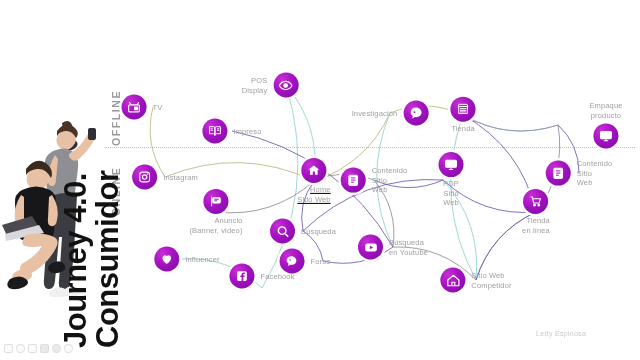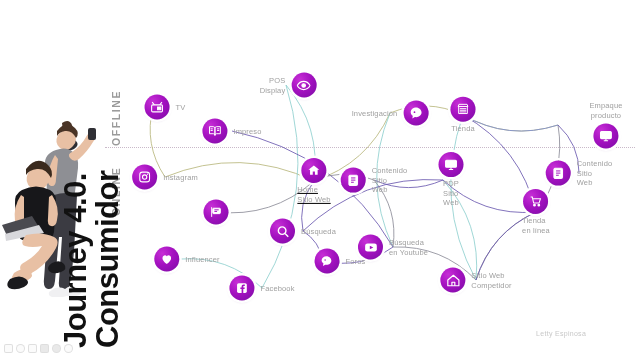--- a/index.html
+++ b/index.html
@@ -84,21 +84,21 @@
     color:#a0a0a0;
     line-height:1.28;
     white-space:pre-line;
     letter-spacing:.15px;
   }
   .node.label-above { flex-direction:column; align-items:center; }
   .node.label-above .node-label { margin-left:0; margin-bottom:3px; order:-1; text-align:center; }
   .node.label-left { flex-direction:row-reverse; }
   .node.label-left .node-label { margin-left:0; margin-right:6px; text-align:right; }
   .node.label-below { flex-direction:column; align-items:center; }
-  .node.label-below .node-label { margin-left:0; margin-top:2px; text-align:left; }
+  .node.label-below .node-label { margin-left:0; margin-top:2px; text-align:right; }
 
   
   #credit {
     position:absolute; left:536px; top:330px;
     font-size:7px; color:#c8c8c8; letter-spacing:.3px;
   }
 
   
   #toolbar {
     position:absolute; left:4px; top:344px; display:flex; gap:3px; z-index:6;
@@ -195,31 +195,31 @@
       </g>
     </svg>
   </div>
 
   <div id="title-block">
     <div class="title-line" id="title-line-1">Journey 4.0.</div>
     <div class="title-line" id="title-line-2">Consumidor</div>
   </div>
 
   <div id="node-layer">
-      <div class="node " style="left: 165px; top: 107px;">
+      <div class="node " style="left: 142px; top: 107px;">
         <div class="node-circle">
           <svg width="13" height="13" viewBox="0 0 24 24" fill="none" stroke="#fff" stroke-width="2">
             <rect x="2" y="8" width="20" height="13" rx="2"></rect>
             <path d="M7 8 3 3M17 8l4-5"></path>
             <path d="M13 12h6v5h-6z" fill="#fff"></path>
           </svg>
         </div>
         <div class="node-label">TV</div>
       </div>
-      <div class="node label-left" style="left: 288px; top: 85px;">
+      <div class="node label-left" style="left: 270px; top: 85px;">
         <div class="node-circle">
           <svg width="14" height="14" viewBox="0 0 24 24" fill="none" stroke="#fff" stroke-width="2">
             <path d="M1 12s4-7 11-7 11 7 11 7-4 7-11 7S1 12 1 12z"></path>
             <circle cx="12" cy="12" r="3" fill="#fff"></circle>
           </svg>
         </div>
         <div class="node-label">POS
 Display</div>
       </div>
       <div class="node " style="left: 232px; top: 131px;">
@@ -314,20 +314,22 @@
 Web</div>
       </div>
       <div class="node label-below" style="left: 216px; top: 212px;">
         <div class="node-circle">
           <svg width="13" height="13" viewBox="0 0 24 24" fill="none" stroke="#fff" stroke-width="1.8">
             <path d="M4 3v18"></path>
             <rect x="6" y="5" width="14" height="10" rx="1.5" fill="#fff"></rect>
             <path d="M9 8h8M9 11h5" stroke="#a411c0"></path>
           </svg>
         </div>
+        <div class="node-label">Anuncio
+(Banner, video)</div>
       </div>
       <div class="node label-below" style="left: 536px; top: 212px;">
         <div class="node-circle">
           <svg width="13" height="13" viewBox="0 0 24 24" fill="none" stroke="#fff" stroke-width="1.9">
             <path d="M3 4h3l2.5 11h10L21 7H7"></path>
             <circle cx="10" cy="19" r="1.6" fill="#fff"></circle>
             <circle cx="18" cy="19" r="1.6" fill="#fff"></circle>
           </svg>
         </div>
         <div class="node-label">Tienda
@@ -353,40 +355,40 @@
 en Youtube</div>
       </div>
       <div class="node " style="left: 187px; top: 259px;">
         <div class="node-circle">
           <svg width="13" height="13" viewBox="0 0 24 24" fill="#fff">
             <path d="M12 21s-8-5.2-8-11a4.7 4.7 0 018-3.3A4.7 4.7 0 0120 10c0 5.8-8 11-8 11z"></path>
           </svg>
         </div>
         <div class="node-label">Influencer</div>
       </div>
-      <div class="node " style="left: 340px; top: 261px; text-align: center;">
+      <div class="node " style="left: 305px; top: 261px; text-align: center;">
         <div class="node-circle">
           <svg width="13" height="13" viewBox="0 0 24 24" fill="#fff">
             <path d="M11 3C6 3 2 6.3 2 10.4c0 2.3 1.3 4.4 3.3 5.8L4.5 21l4.2-2.3c.7.1 1.5.2 2.3.2 5 0 9-3.3 9-7.5S16 3 11 3z"></path>
             <circle cx="8.5" cy="10.3" r="1.4" fill="#a411c0"></circle>
           </svg>
         </div>
         <div class="node-label">Foros</div>
       </div>
       <div class="node " style="left: 476px; top: 280px;">
         <div class="node-circle">
           <svg width="14" height="14" viewBox="0 0 24 24" fill="none" stroke="#fff" stroke-width="2" stroke-linejoin="round">
             <path d="M12 3 2.5 11.2V21h19v-9.8z"></path>
             <path d="M9.5 21v-6h5v6"></path>
           </svg>
         </div>
         <div class="node-label">Sitio Web
 Competidor</div>
       </div>
-      <div class="node " style="left: 262px; top: 288px;">
+      <div class="node " style="left: 262px; top: 276px;">
         <div class="node-circle">
           <svg width="13" height="13" viewBox="0 0 24 24" fill="none">
             <rect x="3" y="3" width="18" height="18" rx="3" fill="#fff"></rect>
             <path d="M14.5 21v-7h2.3l.4-2.8h-2.7V9.4c0-.8.2-1.3 1.4-1.3h1.4V5.6c-.3 0-1.2-.1-2.2-.1-2.2 0-3.7 1.3-3.7 3.7v2.1H9.1V14h2.3v7z" fill="#a411c0"></path>
           </svg>
         </div>
         <div class="node-label">Facebook</div>
       </div>
     </div>
 

